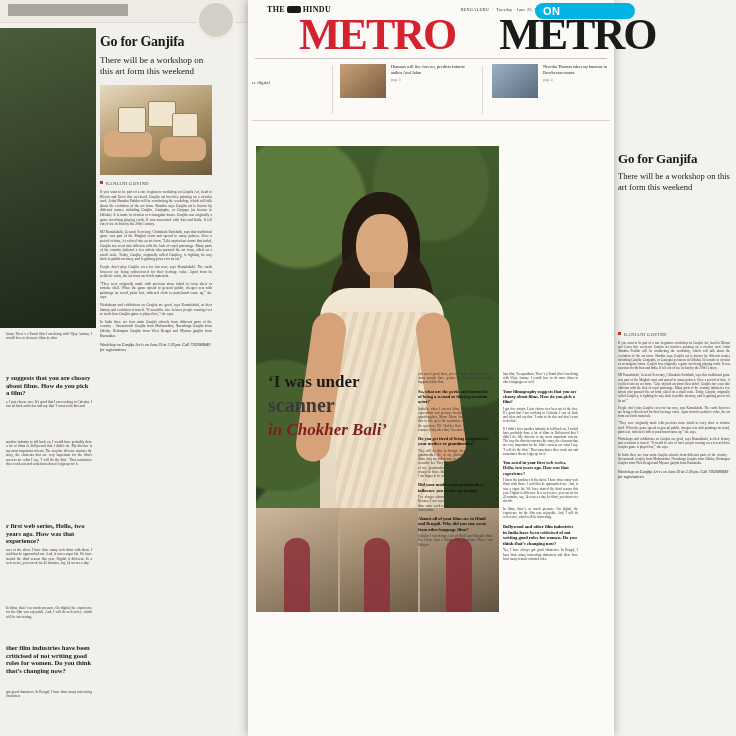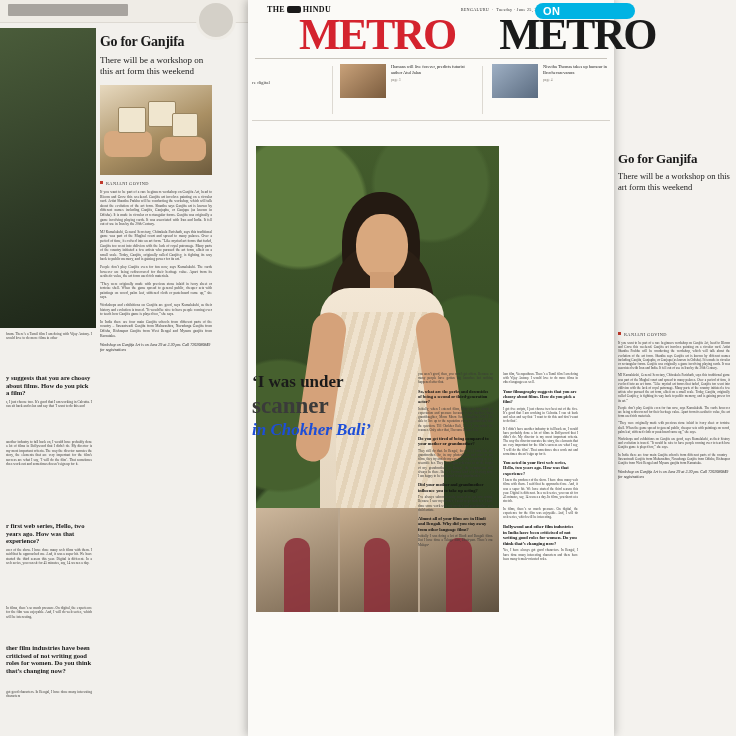--- a/index.html
+++ b/index.html
@@ -99,26 +99,26 @@
   .hero .hair2{position:absolute;left:24px;top:54px;width:104px;height:150px;background:#2b1f15;border-radius:40% 40% 45% 45%;}
   .hero .face{position:absolute;left:50px;top:22px;width:52px;height:66px;background:#d9a87e;border-radius:46% 46% 50% 50%;}
   .hero .neck{position:absolute;left:64px;top:80px;width:24px;height:22px;background:#cf9d74;}
   .hero .body{position:absolute;left:14px;top:96px;width:124px;height:324px;background:linear-gradient(180deg,#f3e7d5,#ddcdb4);border-radius:30px 30px 0 0;}
   .hero .drape{position:absolute;left:30px;top:120px;width:96px;height:300px;background:repeating-linear-gradient(105deg,#efe2cd 0 6px,#e3d2b7 6px 11px);opacity:.9;}
   .hero .armL{position:absolute;left:-2px;top:120px;width:34px;height:150px;background:#d5a27a;border-radius:18px;transform:rotate(8deg);}
   .hero .armR{position:absolute;left:118px;top:120px;width:34px;height:150px;background:#d5a27a;border-radius:18px;transform:rotate(-8deg);}
 
   
   .hl{
-    position:absolute;left:252px;top:372px;width:260px;color:#1a1a1a;
+    position:absolute;left:268px;top:372px;width:260px;color:#1a1a1a;
     font-family:"Liberation Serif", serif;
   }
   .hl .l1{font-size:17px;font-weight:bold;line-height:19px;}
-  .hl .l2{font-size:23px;font-weight:bold;line-height:25px;color:#3a3a3a;margin-top:2px;}
-  .hl .l3{font-size:17px;font-weight:bold;line-height:19px;font-style:italic;color:#1d4ed8;margin-top:2px;}
+  .hl .l2{font-size:20px;font-weight:bold;line-height:25px;color:#3a3a3a;margin-top:2px;}
+  .hl .l3{font-size:17px;font-weight:bold;line-height:19px;font-style:italic;color:#7f1d1d;margin-top:2px;}
 
   
   .inset{position:absolute;left:256px;top:508px;width:243px;height:104px;overflow:hidden;background:#b9a68f;}
   .inset .g{position:absolute;top:0;height:104px;}
   .inset .g1{left:0;width:82px;background:linear-gradient(160deg,#cdb79c,#7d6b55);}
   .inset .g2{left:84px;width:78px;background:linear-gradient(160deg,#c8ae8f,#6e5d49);}
   .inset .g3{left:164px;width:79px;background:linear-gradient(160deg,#bfa78a,#5f5140);}
   .inset .fig{position:absolute;bottom:0;width:26px;height:74px;background:#8d2f3a;border-radius:12px 12px 0 0;opacity:.85;}
 
   

